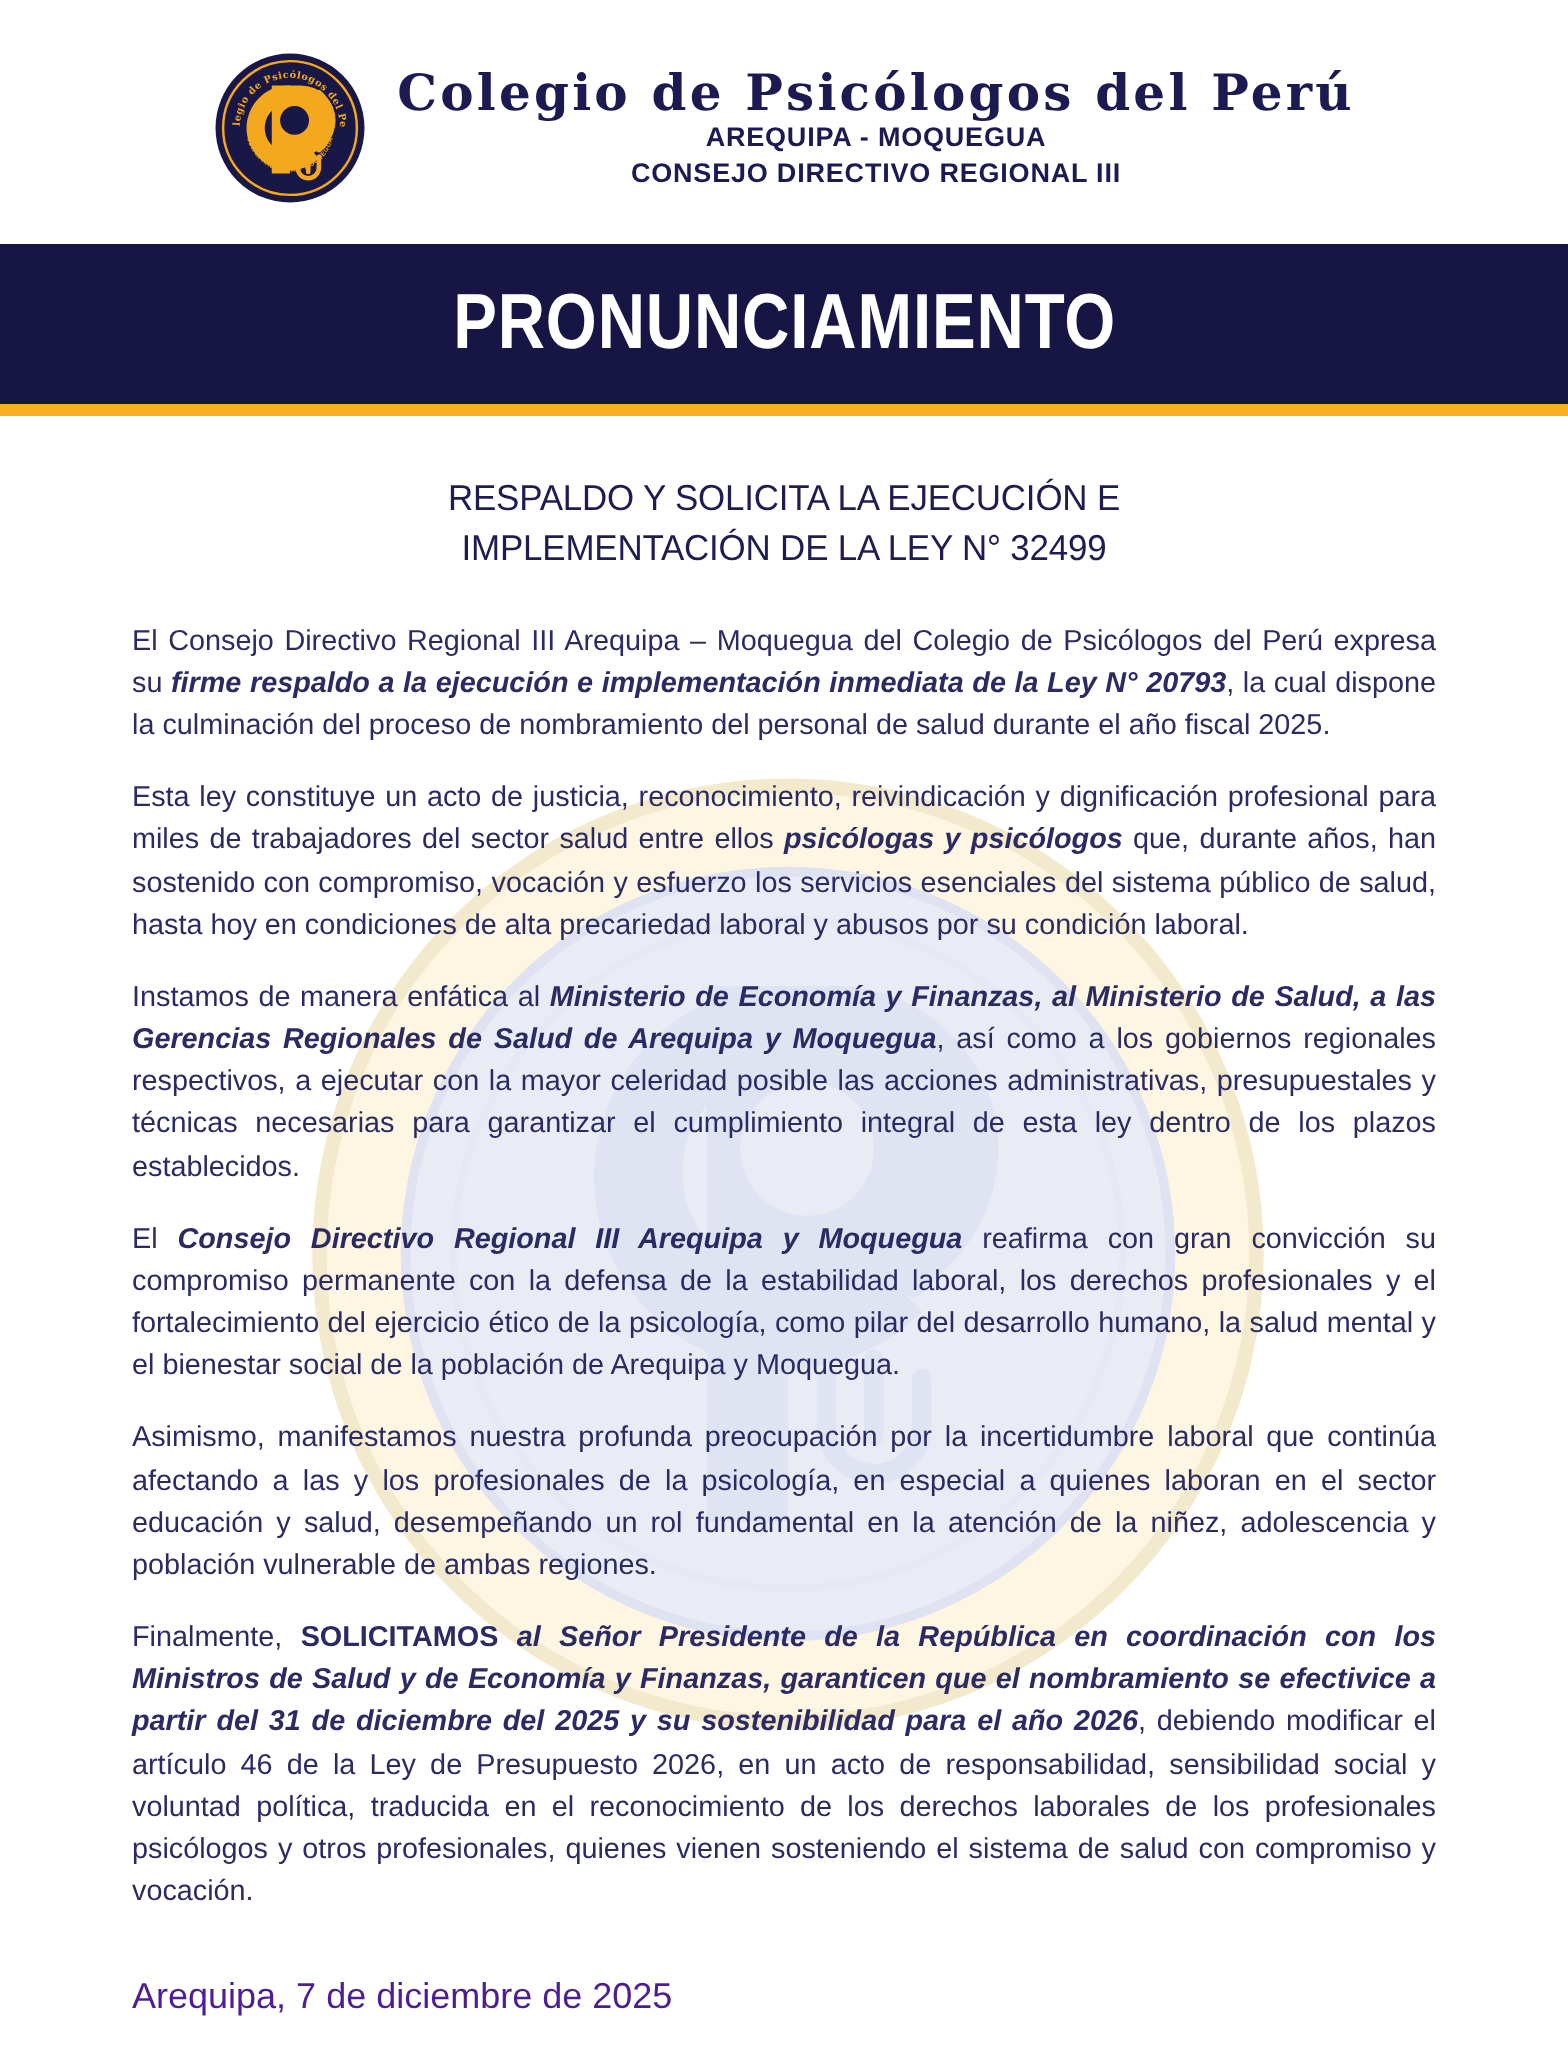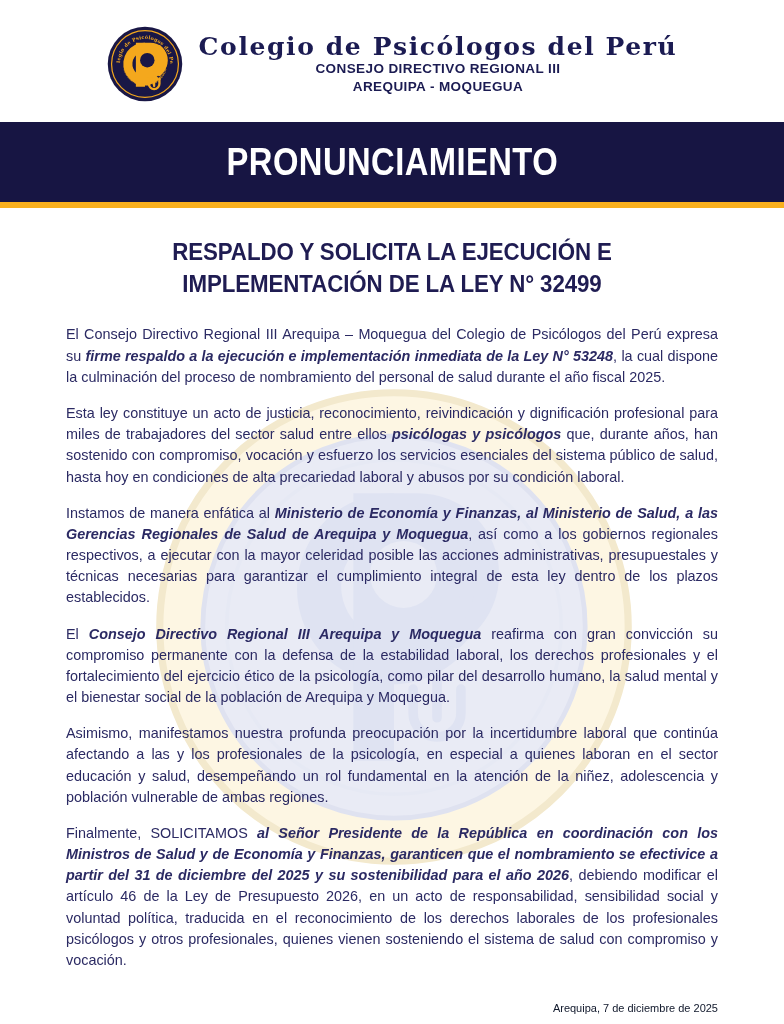--- a/index.html
+++ b/index.html
@@ -94,22 +94,22 @@
   }
 
   
   #doc-title {
     position:relative;
     z-index:2;
     margin-top:29px;
     padding:0 60px;
     text-align:center;
     color:#1f1c52;
-    font-size:23px;
-    font-weight:700;
+    font-size:18px;
+    font-weight:400;
     line-height:1.38;
     letter-spacing:-0.1px;
   }
   #doc-title .t-line { display:block; transform:scaleX(0.97); }
 
   
   #body-wrap {
     position:relative;
     z-index:2;
     margin:0 auto;
@@ -122,31 +122,31 @@
     font-size:14.4px;
     line-height:1.47;
     text-align:justify;
     margin-bottom:15px;
     hyphens:auto;
     -webkit-hyphens:auto;
   }
   .para:last-of-type { margin-bottom:0; }
 
   .bi { font-weight:700; font-style:italic; }
-  .b  { font-weight:400; }
+  .b  { font-weight:700; }
 
   
   #dateline {
     position:relative;
     z-index:2;
     width:652px;
     margin:31px auto 0 auto;
-    text-align:right;
-    color:#0f172a;
-    font-size:11px;
+    text-align:left;
+    color:#4c1d95;
+    font-size:18px;
   }
 </style>
 </head>
 <body>
 
 <div id="page">
 
   <div id="watermark">
     <svg viewBox="0 0 200 200" aria-hidden="true">
       <circle cx="100" cy="100" r="98" fill="#fdf6e3"></circle>
@@ -191,38 +191,38 @@
           <textPath href="#ringTop" startOffset="50%" text-anchor="middle">Colegio de Psicólogos del Perú</textPath>
         </text>
         <text font-family="'Liberation Sans', sans-serif" font-size="4.4" font-weight="700" fill="#F4A81D" letter-spacing="0.3">
           <textPath href="#ringBot" startOffset="50%" text-anchor="middle">CDR III AREQUIPA Y MOQUEGUA</textPath>
         </text>
       </svg>
     </div>
 
     <div id="header-text">
       <div id="org-name">Colegio de Psicólogos del Perú</div>
+      <div id="region-line">AREQUIPA - MOQUEGUA</div>
       <div id="council-line">CONSEJO DIRECTIVO REGIONAL III</div>
-      <div id="region-line">AREQUIPA - MOQUEGUA</div>
     </div>
 
   </header>
 
   <div id="banner">
     <div id="banner-title">PRONUNCIAMIENTO</div>
   </div>
   <div id="banner-rule"></div>
 
   <h1 id="doc-title">
     <span class="t-line">RESPALDO Y SOLICITA LA EJECUCIÓN E</span>
     <span class="t-line">IMPLEMENTACIÓN DE LA LEY N° 32499</span>
   </h1>
 
   <main id="body-wrap">
-    <p class="para">El Consejo Directivo Regional III Arequipa – Moquegua del Colegio de Psicólogos del Perú expresa su <span class="bi">firme respaldo a la ejecución e implementación inmediata de la Ley N° 53248</span>, la cual dispone la culminación del proceso de nombramiento del personal de salud durante el año fiscal 2025.</p>
+    <p class="para">El Consejo Directivo Regional III Arequipa – Moquegua del Colegio de Psicólogos del Perú expresa su <span class="bi">firme respaldo a la ejecución e implementación inmediata de la Ley N° 20793</span>, la cual dispone la culminación del proceso de nombramiento del personal de salud durante el año fiscal 2025.</p>
     <p class="para">Esta ley constituye un acto de justicia, reconocimiento, reivindicación y dignificación profesional para miles de trabajadores del sector salud entre ellos <span class="bi">psicólogas y psicólogos</span> que, durante años, han sostenido con compromiso, vocación y esfuerzo los servicios esenciales del sistema público de salud, hasta hoy en condiciones de alta precariedad laboral y abusos por su condición laboral.</p>
     <p class="para">Instamos de manera enfática al <span class="bi">Ministerio de Economía y Finanzas, al Ministerio de Salud, a las Gerencias Regionales de Salud de Arequipa y Moquegua</span>, así como a los gobiernos regionales respectivos, a ejecutar con la mayor celeridad posible las acciones administrativas, presupuestales y técnicas necesarias para garantizar el cumplimiento integral de esta ley dentro de los plazos establecidos.</p>
     <p class="para">El <span class="bi">Consejo Directivo Regional III Arequipa y Moquegua</span> reafirma con gran convicción su compromiso permanente con la defensa de la estabilidad laboral, los derechos profesionales y el fortalecimiento del ejercicio ético de la psicología, como pilar del desarrollo humano, la salud mental y el bienestar social de la población de Arequipa y Moquegua.</p>
     <p class="para">Asimismo, manifestamos nuestra profunda preocupación por la incertidumbre laboral que continúa afectando a las y los profesionales de la psicología, en especial a quienes laboran en el sector educación y salud, desempeñando un rol fundamental en la atención de la niñez, adolescencia y población vulnerable de ambas regiones.</p>
     <p class="para">Finalmente, <span class="b">SOLICITAMOS</span> <span class="bi">al Señor Presidente de la República en coordinación con los Ministros de Salud y de Economía y Finanzas, garanticen que el nombramiento se efectivice a partir del 31 de diciembre del 2025 y su sostenibilidad para el año 2026</span>, debiendo modificar el artículo 46 de la Ley de Presupuesto 2026, en un acto de responsabilidad, sensibilidad social y voluntad política, traducida en el reconocimiento de los derechos laborales de los profesionales psicólogos y otros profesionales, quienes vienen sosteniendo el sistema de salud con compromiso y vocación.</p>
   </main>
 
   <div id="dateline">Arequipa, 7 de diciembre de 2025</div>
 
 </div>

